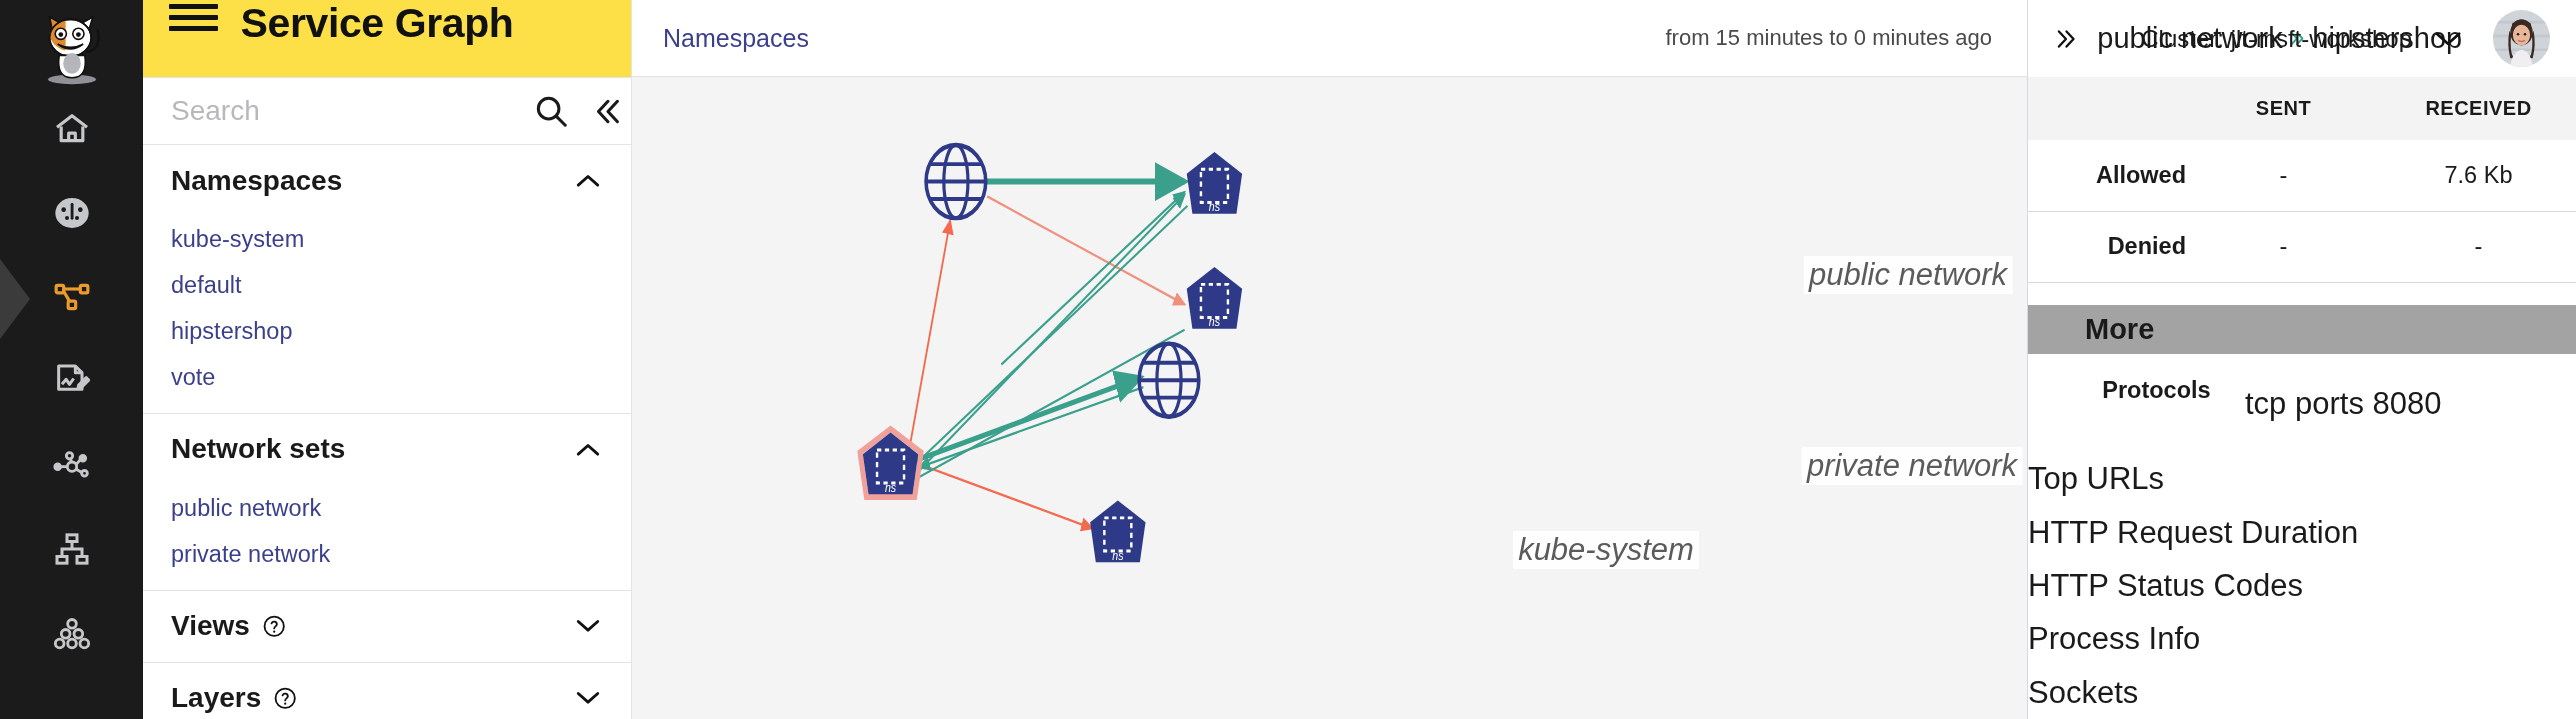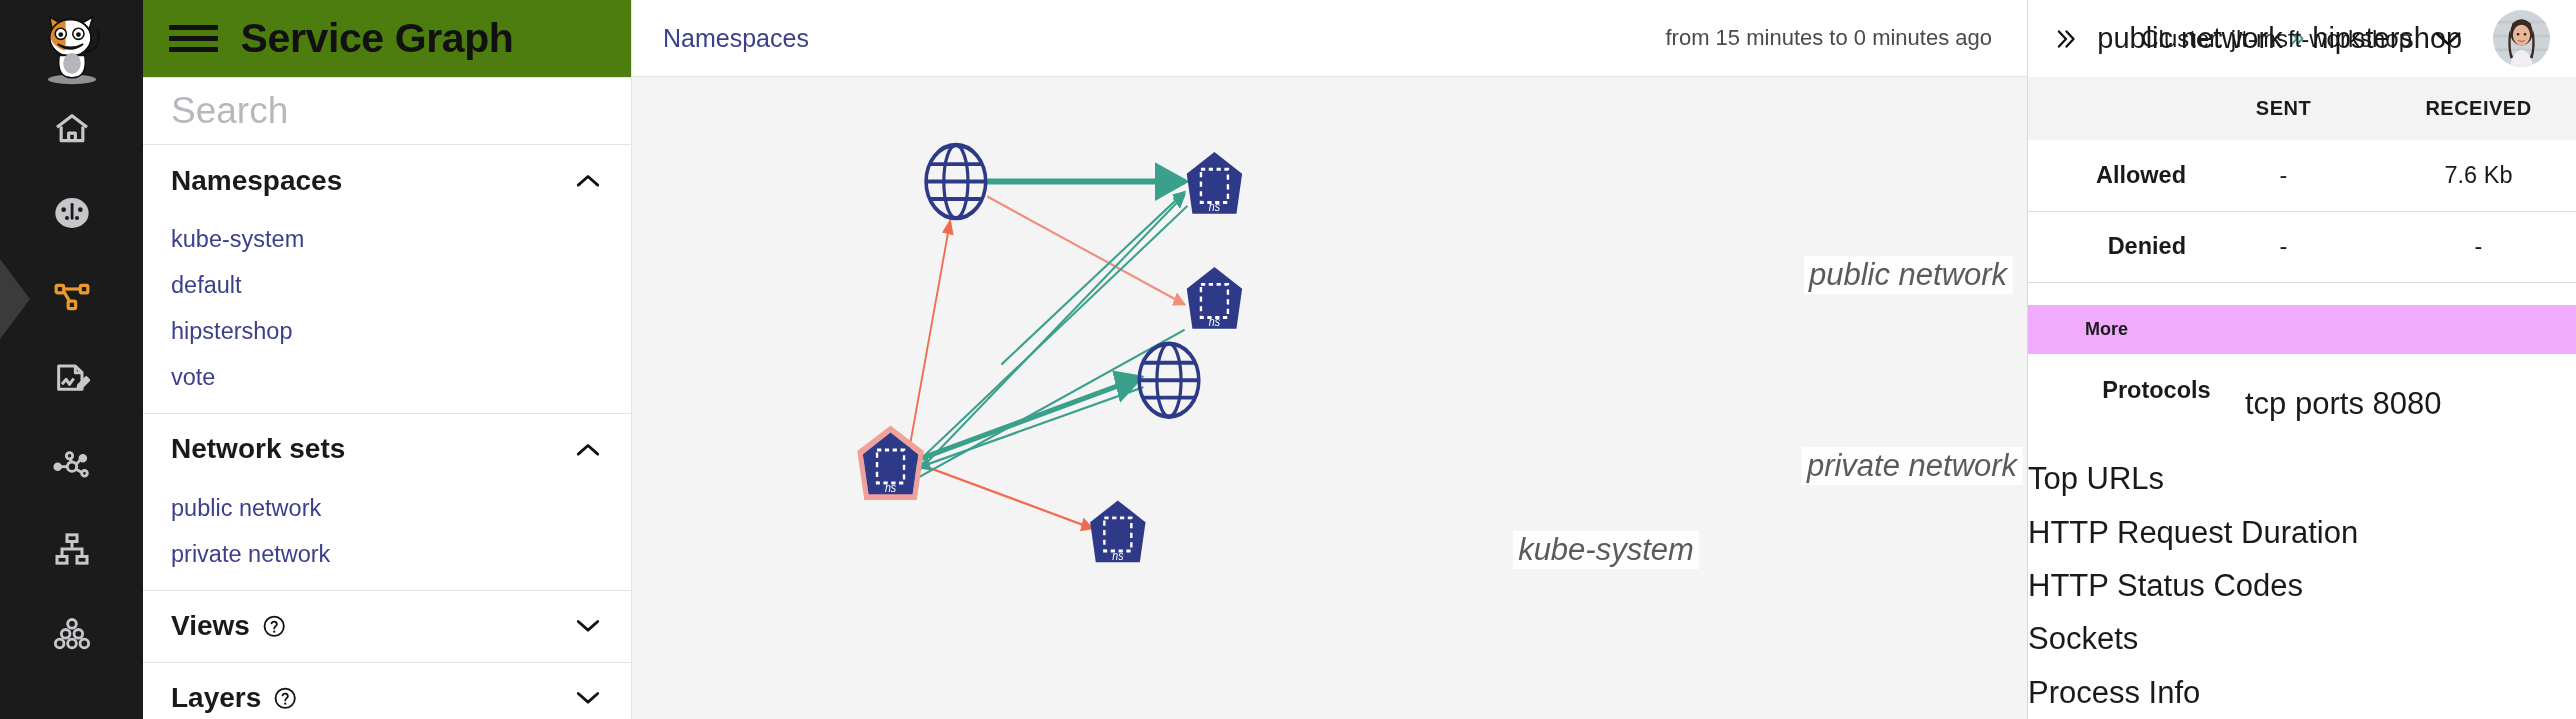--- a/index.html
+++ b/index.html
@@ -37,39 +37,39 @@
 
   
   .panel {
     width: 488px; flex: 0 0 488px; height: 719px;
     background: #ffffff;
     display: flex; flex-direction: column;
     position: relative;
   }
   .panel-head {
     height: 77px; flex: 0 0 77px;
-    display: flex; align-items: center;
+    display: flex; 
     padding-left: 26px;
-    background: #4d7c0f;
+    background: #fde047;
   }
   .hamburger { width: 49px; height: 35px; display:flex; flex-direction:column; justify-content:space-between; padding: 4.4px 0; cursor:pointer;}
   .hamburger span { display:block; height:4.4px; background:#111; border-radius:0.9px; }
   .app-title {
     font-size: 41px; font-weight: 700; color: #111; letter-spacing: -0.4px;
     margin-left: 22.6px; white-space: nowrap;
   }
   .search-row {
     height: 68px; flex: 0 0 68px;
     border-top: 1.7px solid #e2e4e8; border-bottom: 1.7px solid #e2e4e8;
     display: flex; align-items: center; padding: 0 19px 0 28px;
     background: #fff;
   }
   .search-input {
     flex: 1 1 auto; border: none; outline: none;
-    font-size: 37px; color: #3d3d3d; font-family: "Liberation Sans", sans-serif;
+    font-size: 28px; color: #3d3d3d; font-family: "Liberation Sans", sans-serif;
     background: transparent;
   }
   .search-input::placeholder { color: #b6b8bd; }
   .icon-btn { display: flex; align-items: center; justify-content: center; cursor: pointer; }
   .search-icon { width: 38px; height: 38px; margin-right: 19px; }
   .collapse-icon { width: 35px; height: 35px; margin-right: 8.7px; }
 
   .section { border-bottom: 1.7px solid #e2e4e8; background:#fff; }
   .section-head {
     height: 71px; display: flex; align-items: center;
@@ -126,22 +126,22 @@
     letter-spacing: 0.5px; height: 63px; text-align: center;
   }
   table.stats th.blank { width: 158px; }
   table.stats td {
     height: 71px; font-size: 23.5px; color: #1a1a1a; text-align: center;
     border-bottom: 1.7px solid #d7d9de; background: #fff;
   }
   table.stats td.rowhead { font-weight: 700; text-align: right; padding-left: 30px; }
   table.stats tr.denied td.rowhead { padding-left: 38px; }
   .more-bar {
-    background: #f0abfc; height: 57px; display: flex; align-items: center;
-    padding-left: 57px; font-size: 18px; font-weight: 700; color: #1a1a1a;
+    background: #a3a3a3; height: 57px; display: flex; align-items: center;
+    padding-left: 57px; font-size: 29px; font-weight: 700; color: #1a1a1a;
     margin-top: 22.6px;
   }
   .kv { display: flex; padding: 22.6px 0 0 0; gap: 10px; }
   .kv-key { width: 207px; text-align: right; padding-right: 24.4px; font-size: 23.5px; font-weight: 700; color:#1a1a1a; flex:0 0 207px;}
   .kv-val { font-size: 31px; color: #1a1a1a; line-height: 1.72; }
   .kv-val .ins { display: block; cursor: pointer; }
 </style>
 </head>
 <body>
 
@@ -486,22 +486,22 @@
     <div class="kv">
       <div class="kv-key">Protocols</div>
       <div class="kv-val">tcp ports 8080</div>
     </div>
 
     <div class="kv">
       <div class="kv-val">
         <span class="ins">Top URLs</span>
         <span class="ins">HTTP Request Duration</span>
         <span class="ins">HTTP Status Codes</span>
+        <span class="ins">Process Info</span>
         <span class="ins">Sockets</span>
-        <span class="ins">Process Info</span>
       </div>
     </div>
   </div>
 
   <div style="position:absolute; right:26px; top:0; height:77px; display:flex; align-items:center;">
     <span style="font-size:24px;color:#1a1a1a;">Cluster: jlt-msft-workshop</span>
     <span style="margin-left:21px;display:flex;">
       <svg width="30" height="17.4" viewBox="0 0 24 14" fill="none" stroke="#111" stroke-width="2.2" stroke-linecap="round" stroke-linejoin="round">
           <path d="M3 3 L12 11 L21 3"></path>
         </svg>

